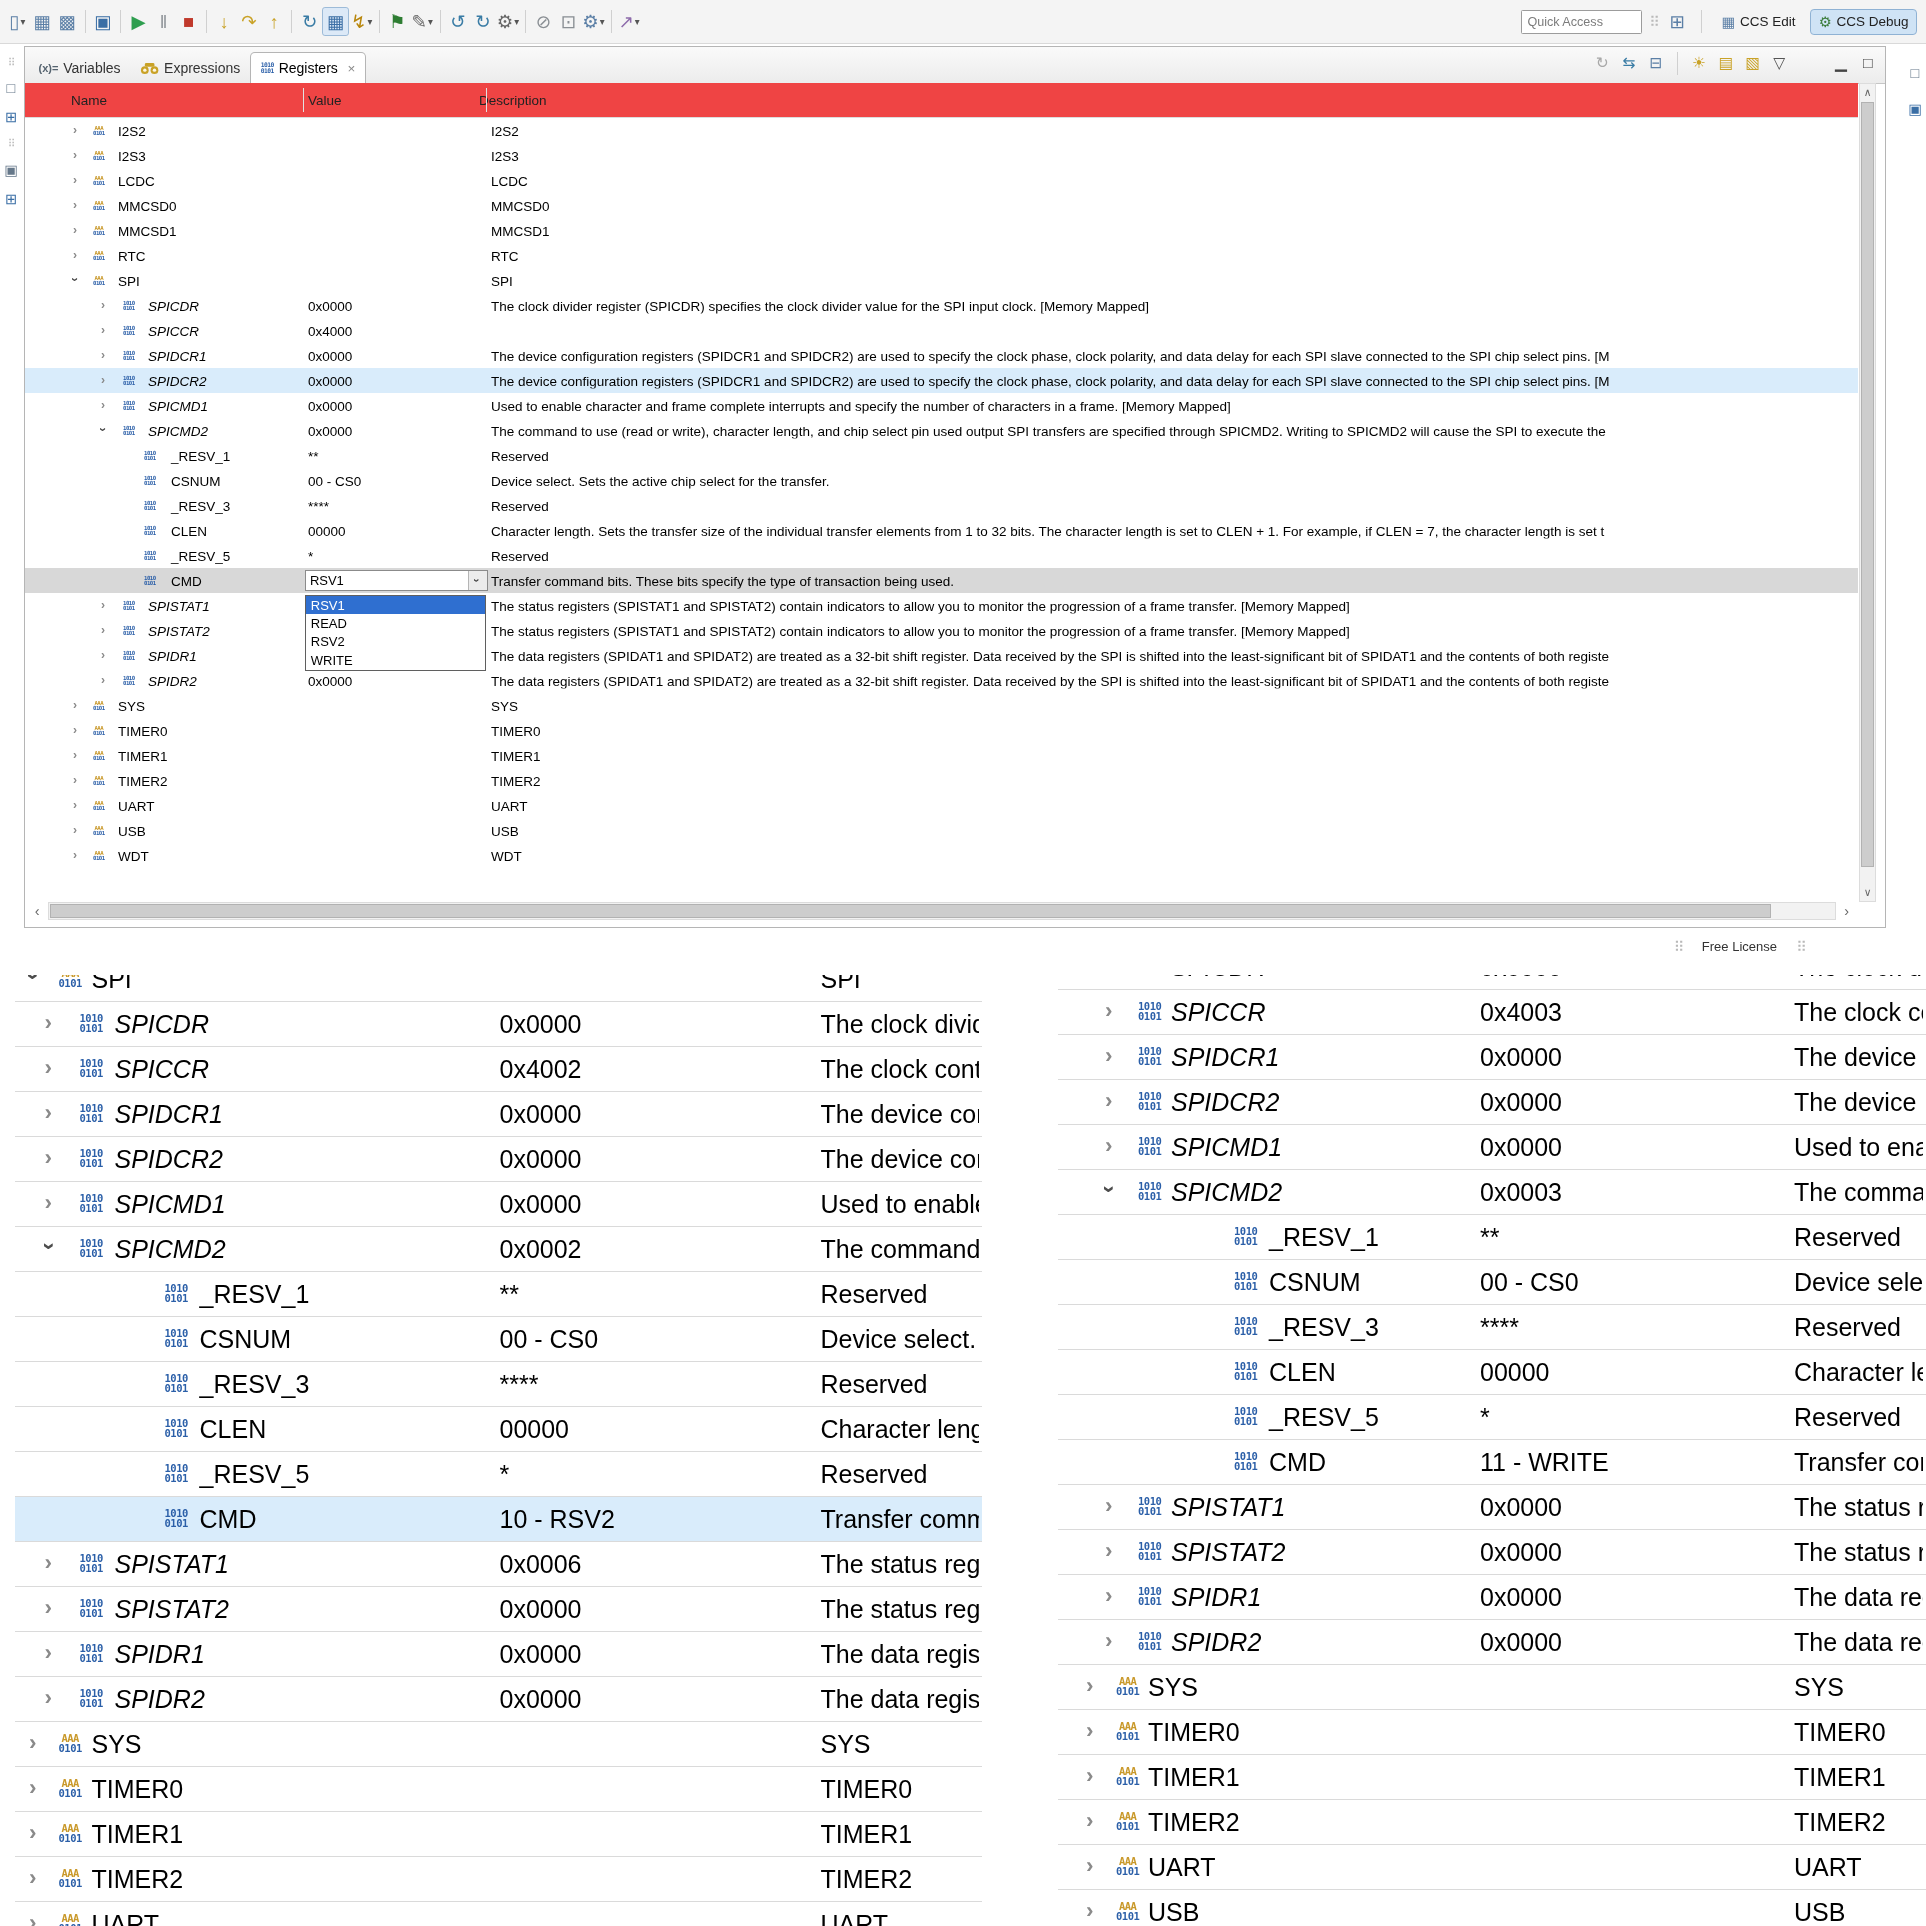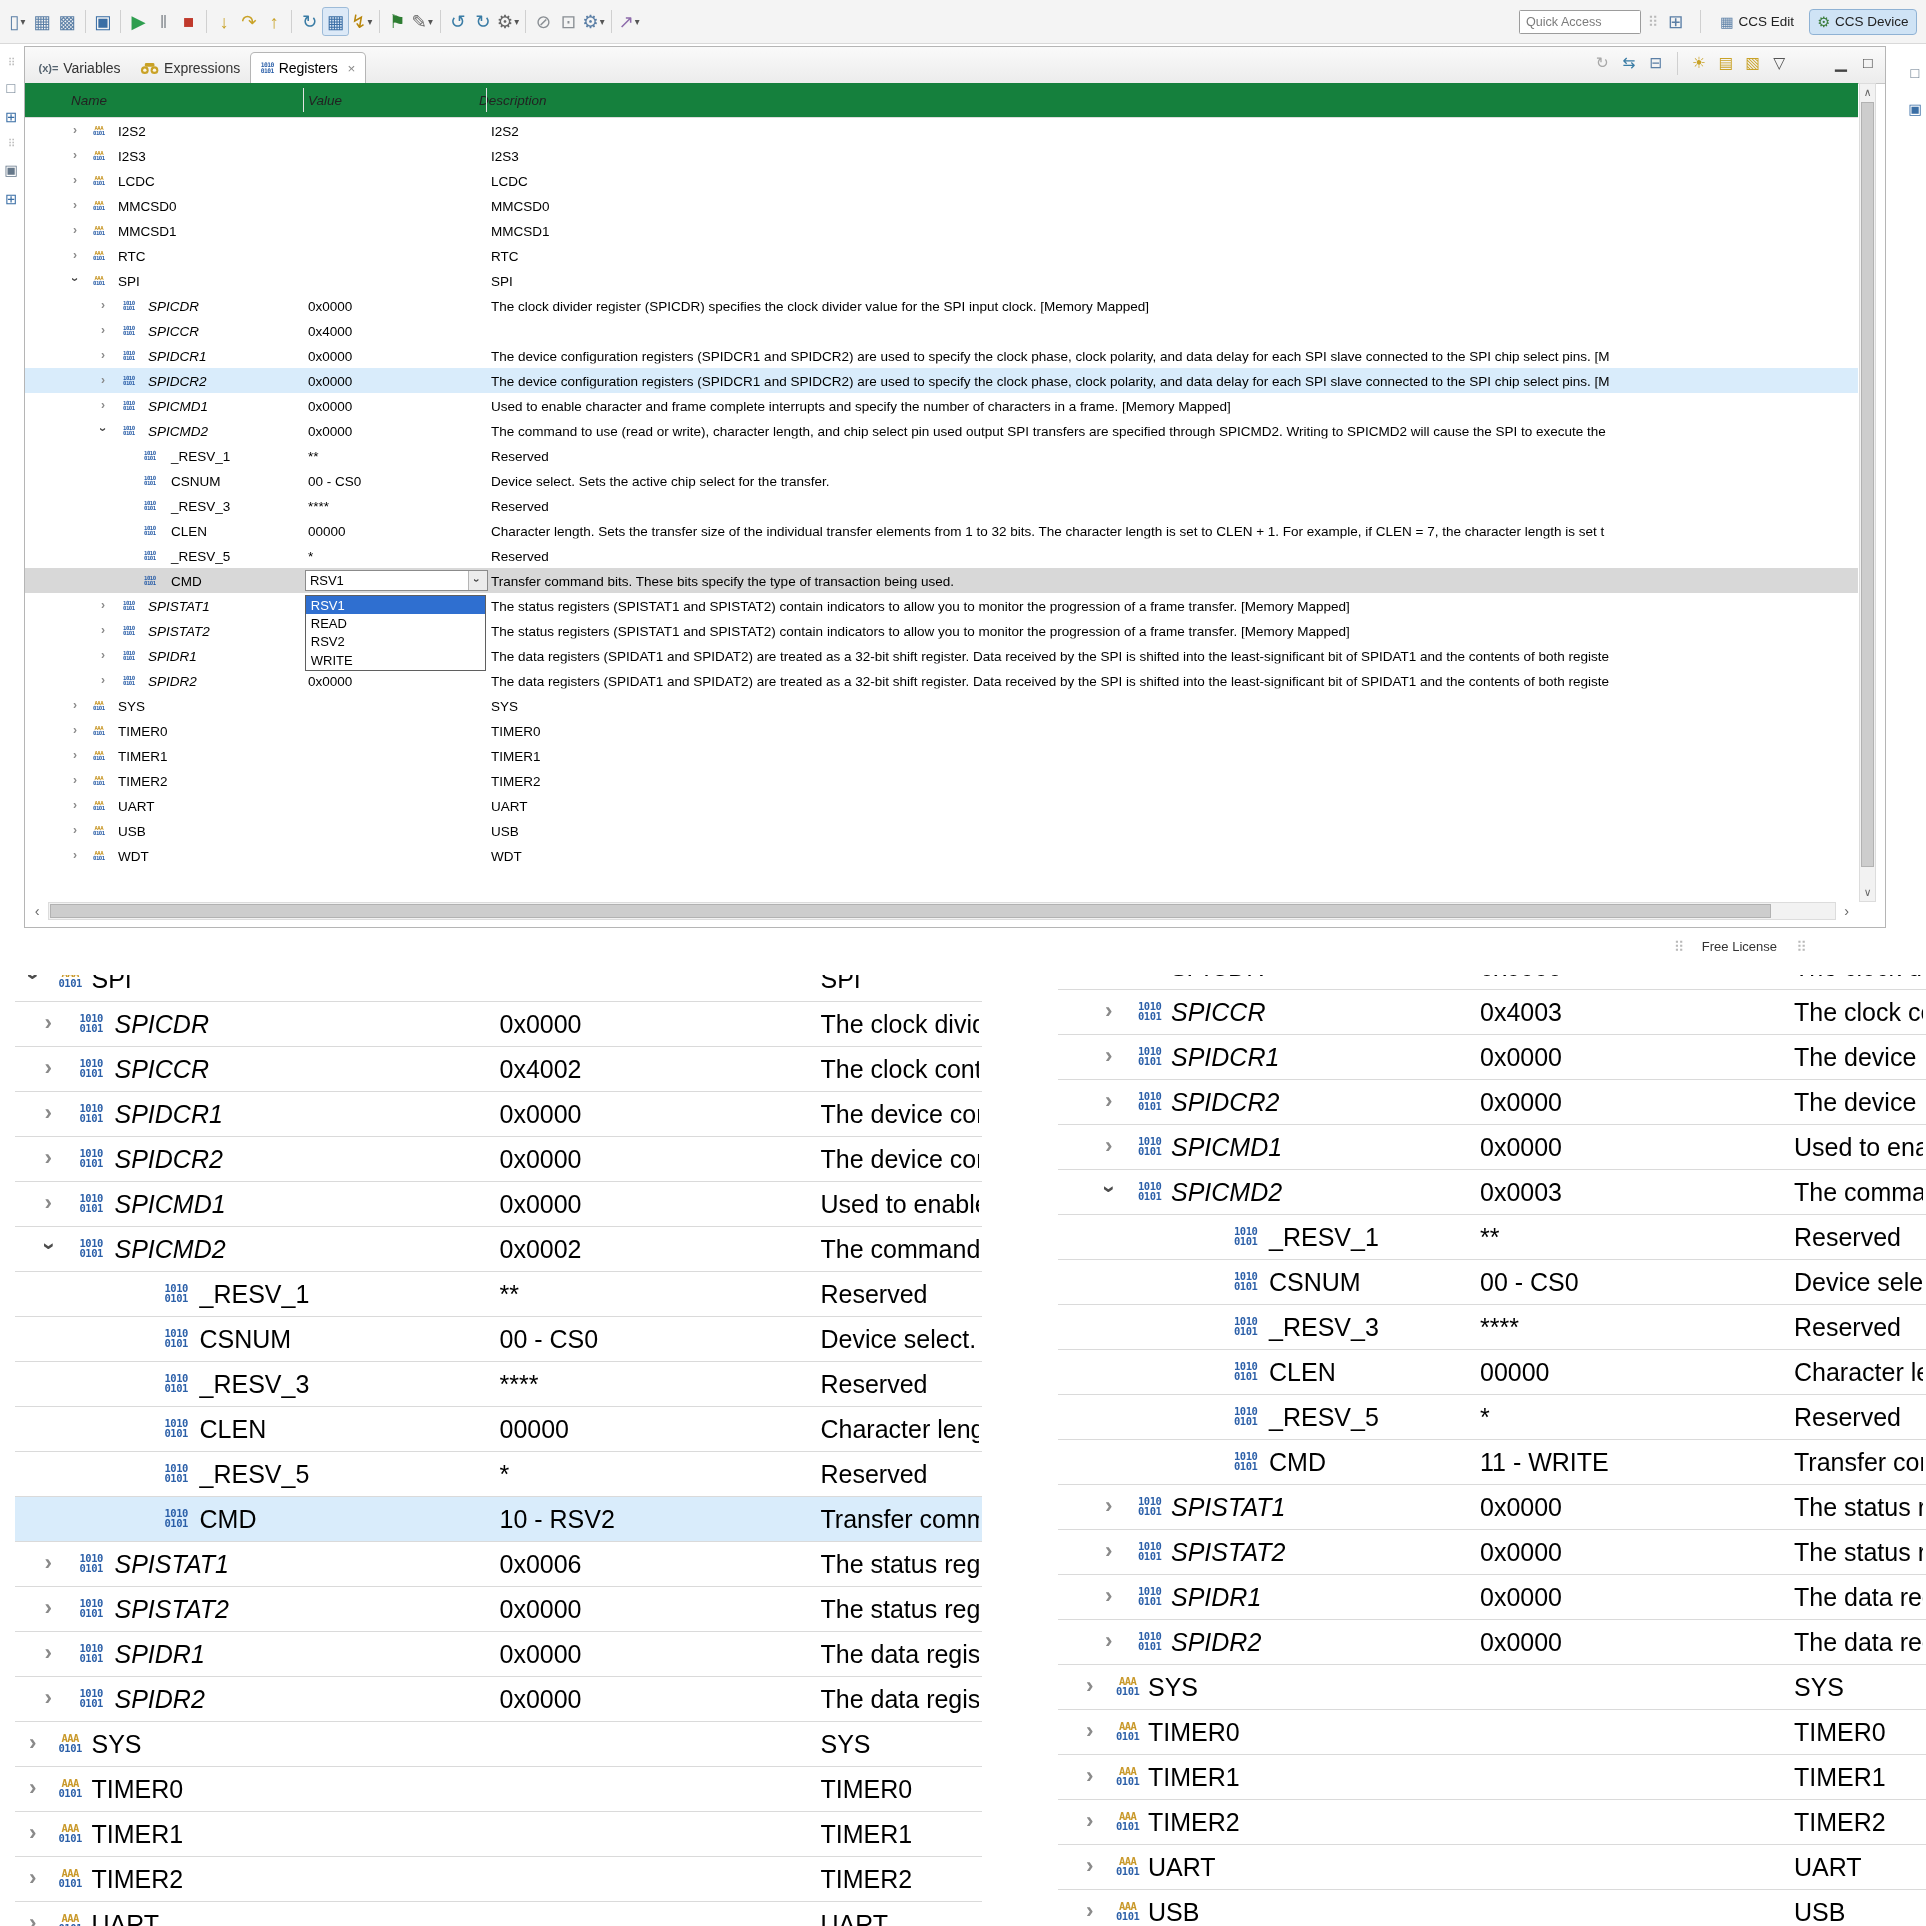--- a/index.html
+++ b/index.html
@@ -42,22 +42,22 @@
     position:relative;top:1px;color:#000;}
   .ticon.vx{font-size:11px;font-weight:bold;color:#55636f;}
   .reg1010{display:inline-flex;flex-direction:column;align-items:center;line-height:0.95;}
   .reg1010 .t,.reg1010 .b{font-family:"DejaVu Sans Mono",monospace;font-size:6.3px;font-weight:bold;
     color:#2b5fa8;letter-spacing:-0.5px;}
   .tclose{margin-left:4.8px;color:#8a8a8a;font-size:13.5px;}
   #panel-tools{position:absolute;right:6.8px;top:4.8px;display:flex;align-items:center;gap:5.8px;}
   .pti{font-size:15.5px;display:inline-flex;width:21px;height:21px;align-items:center;justify-content:center;}
   .ptgap{width:29px;}
 
-  #colhdr{position:absolute;left:0;top:36px;width:1833px;height:35px;background:#15803d;
-    border-bottom:1px solid #dcdcdc;box-sizing:border-box;font-style:italic;}
+  #colhdr{position:absolute;left:0;top:36px;width:1833px;height:35px;background:#ef4444;
+    border-bottom:1px solid #dcdcdc;box-sizing:border-box;}
   .ch{position:absolute;top:50%;transform:translateY(-50%);font-size:13.5px;color:#222;}
   .ch-name{left:46px;}
   .ch-val{left:283px;}
   .ch-desc{left:454px;}
   #colhdr .cdiv{position:absolute;top:4.8px;bottom:4.8px;width:0;border-left:1px solid #e2e2e2;}
 
   
   .regtable{position:absolute;background:#fff;}
   .regtable .row{position:relative;height:var(--rowh);box-sizing:border-box;}
   .row.hl-blue{background:#d9ecfb;}
@@ -172,21 +172,21 @@
       <div class="qa">Quick Access</div>
       <span class="handle">⠿</span>
       <span class="tbi" style="color:#5b7fa6">⊞</span>
       <span class="vsep"></span>
       <button class="persp">
         <span class="pic">▦</span>
         <span>CCS Edit</span>
       </button>
       <button class="persp active">
         <span class="pic" style="color:#3c7d3c">⚙</span>
-        <span>CCS Device</span>
+        <span>CCS Debug</span>
       </button>
     </div>
   </div>
 
   <div id="left-rail">
       <span class="rail-h">⠿</span>
       <span class="rail-ic" style="color: rgb(102, 120, 138);">□</span>
       <span class="rail-ic" style="color: rgb(58, 110, 165);">⊞</span>
       <span class="rail-h">⠿</span>
       <span class="rail-ic" style="color: rgb(102, 120, 138);">▣</span>

